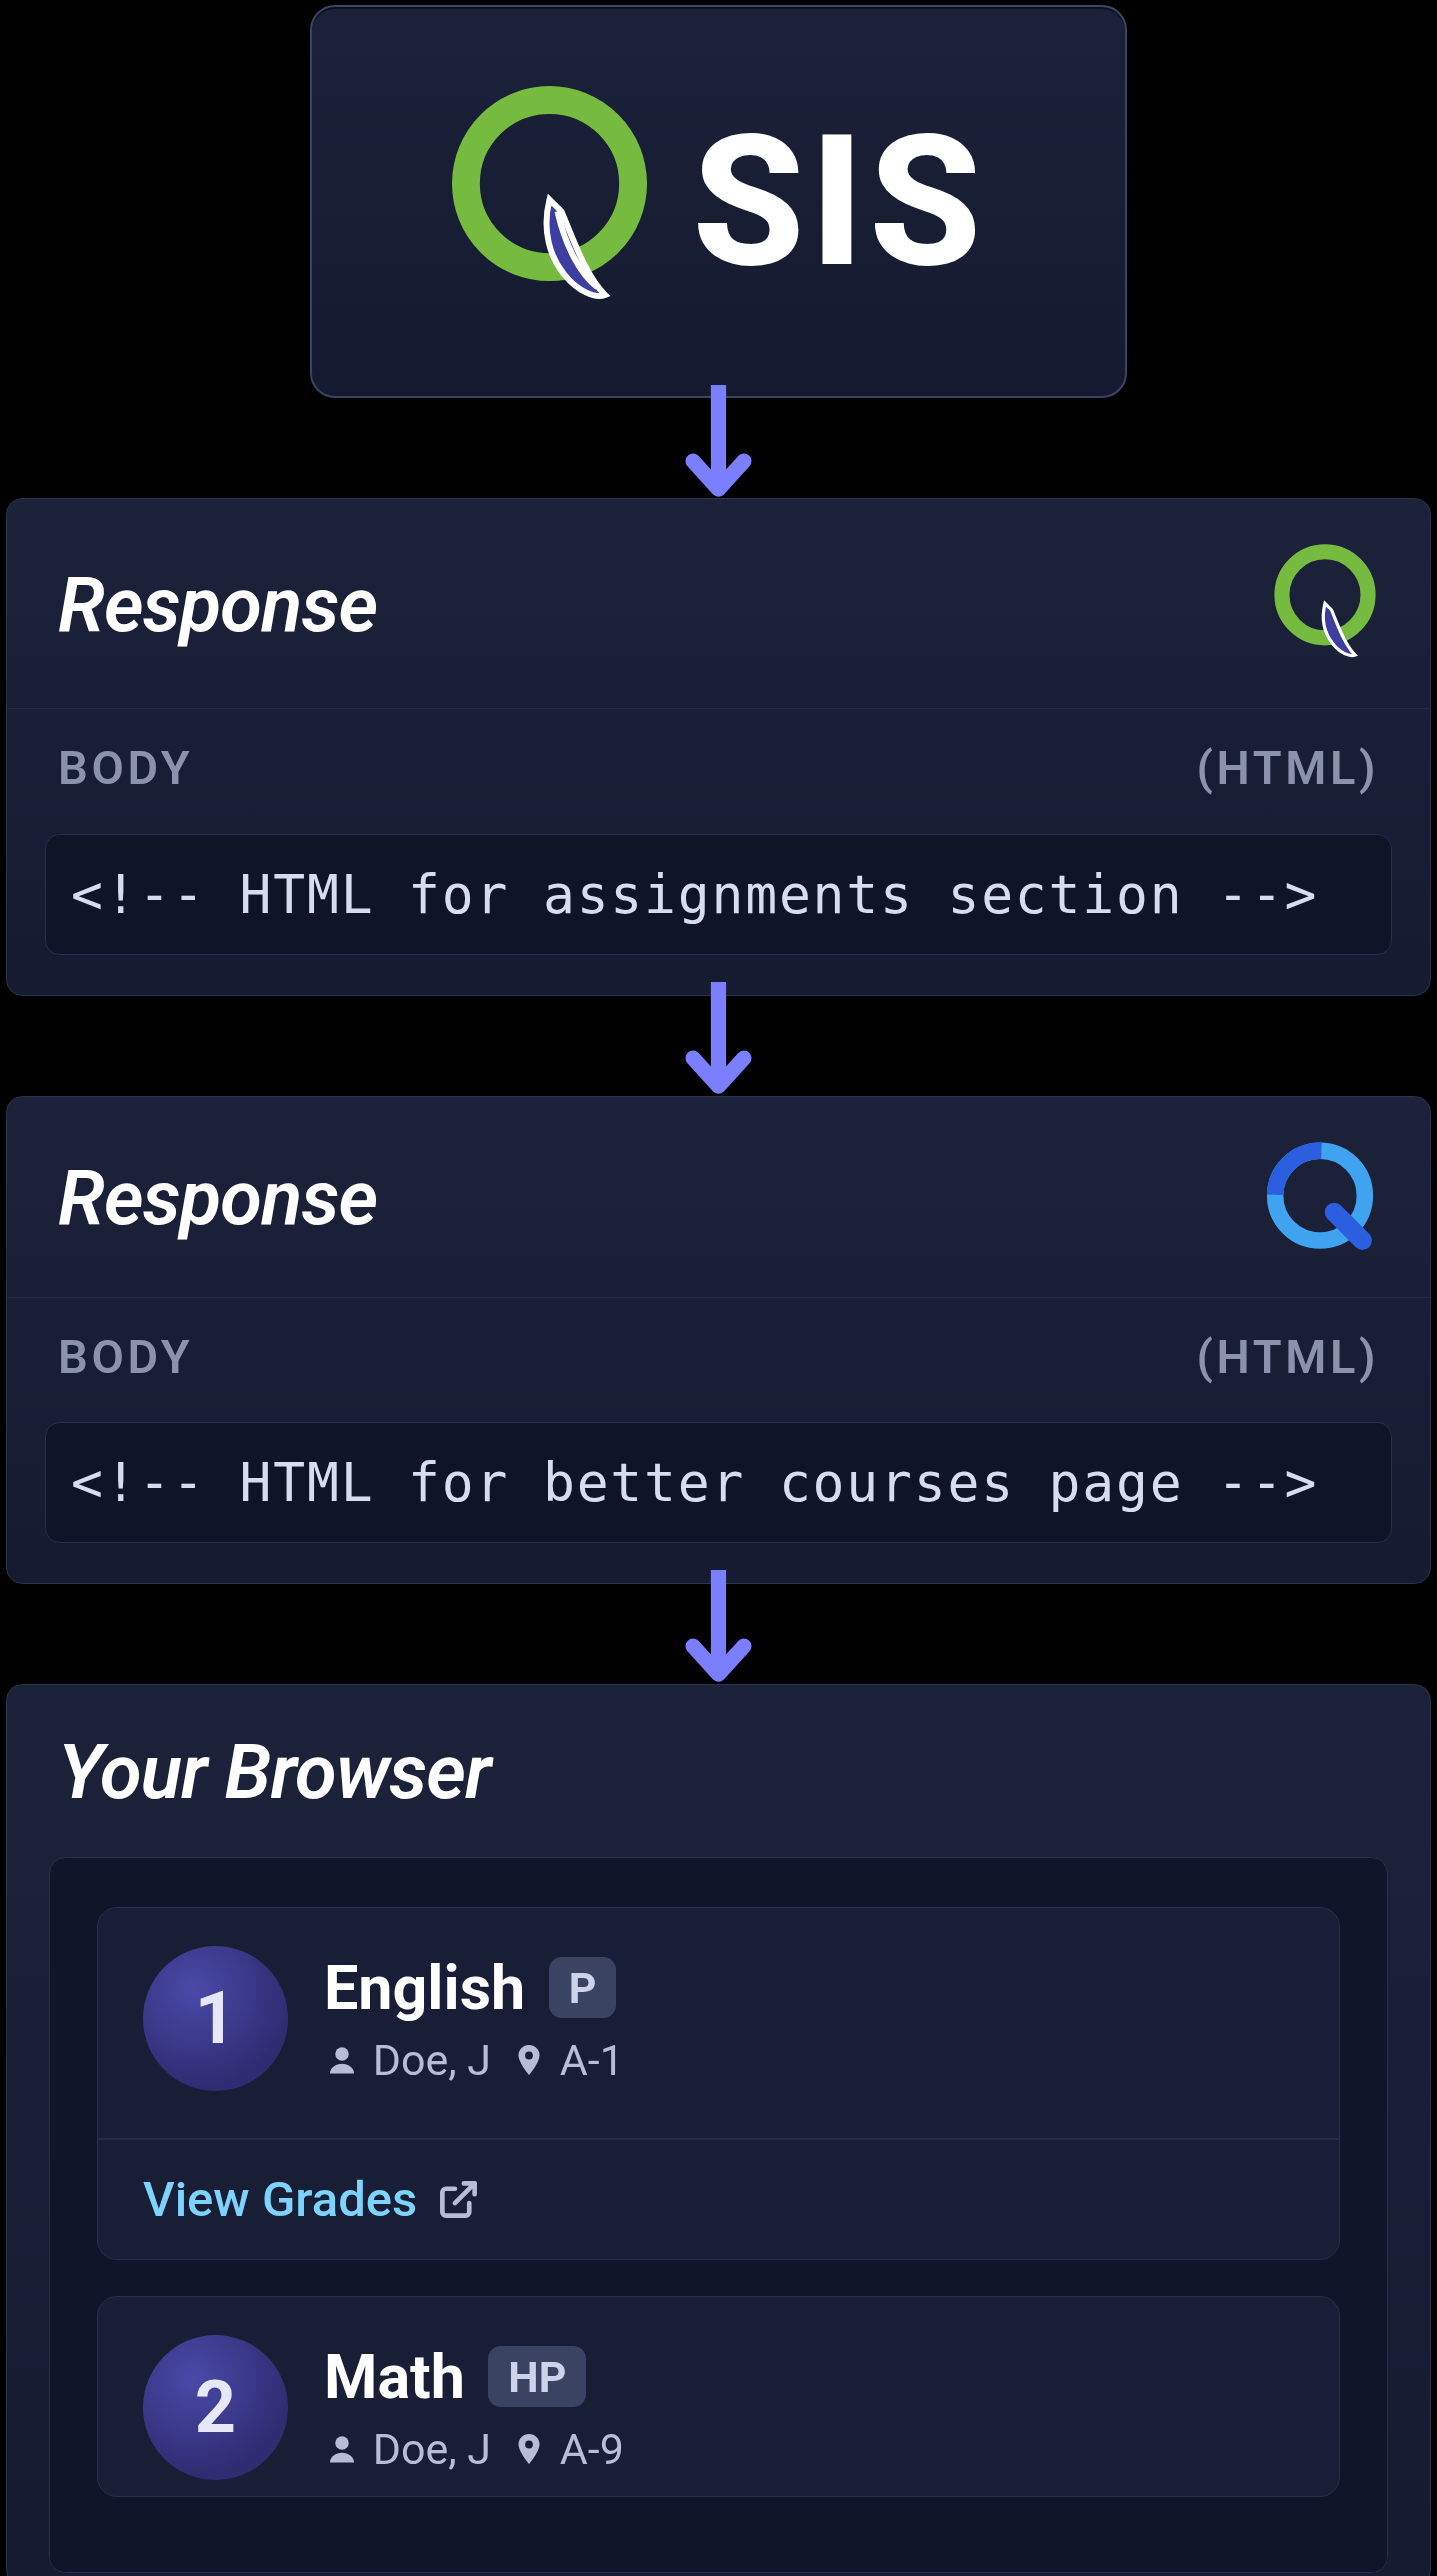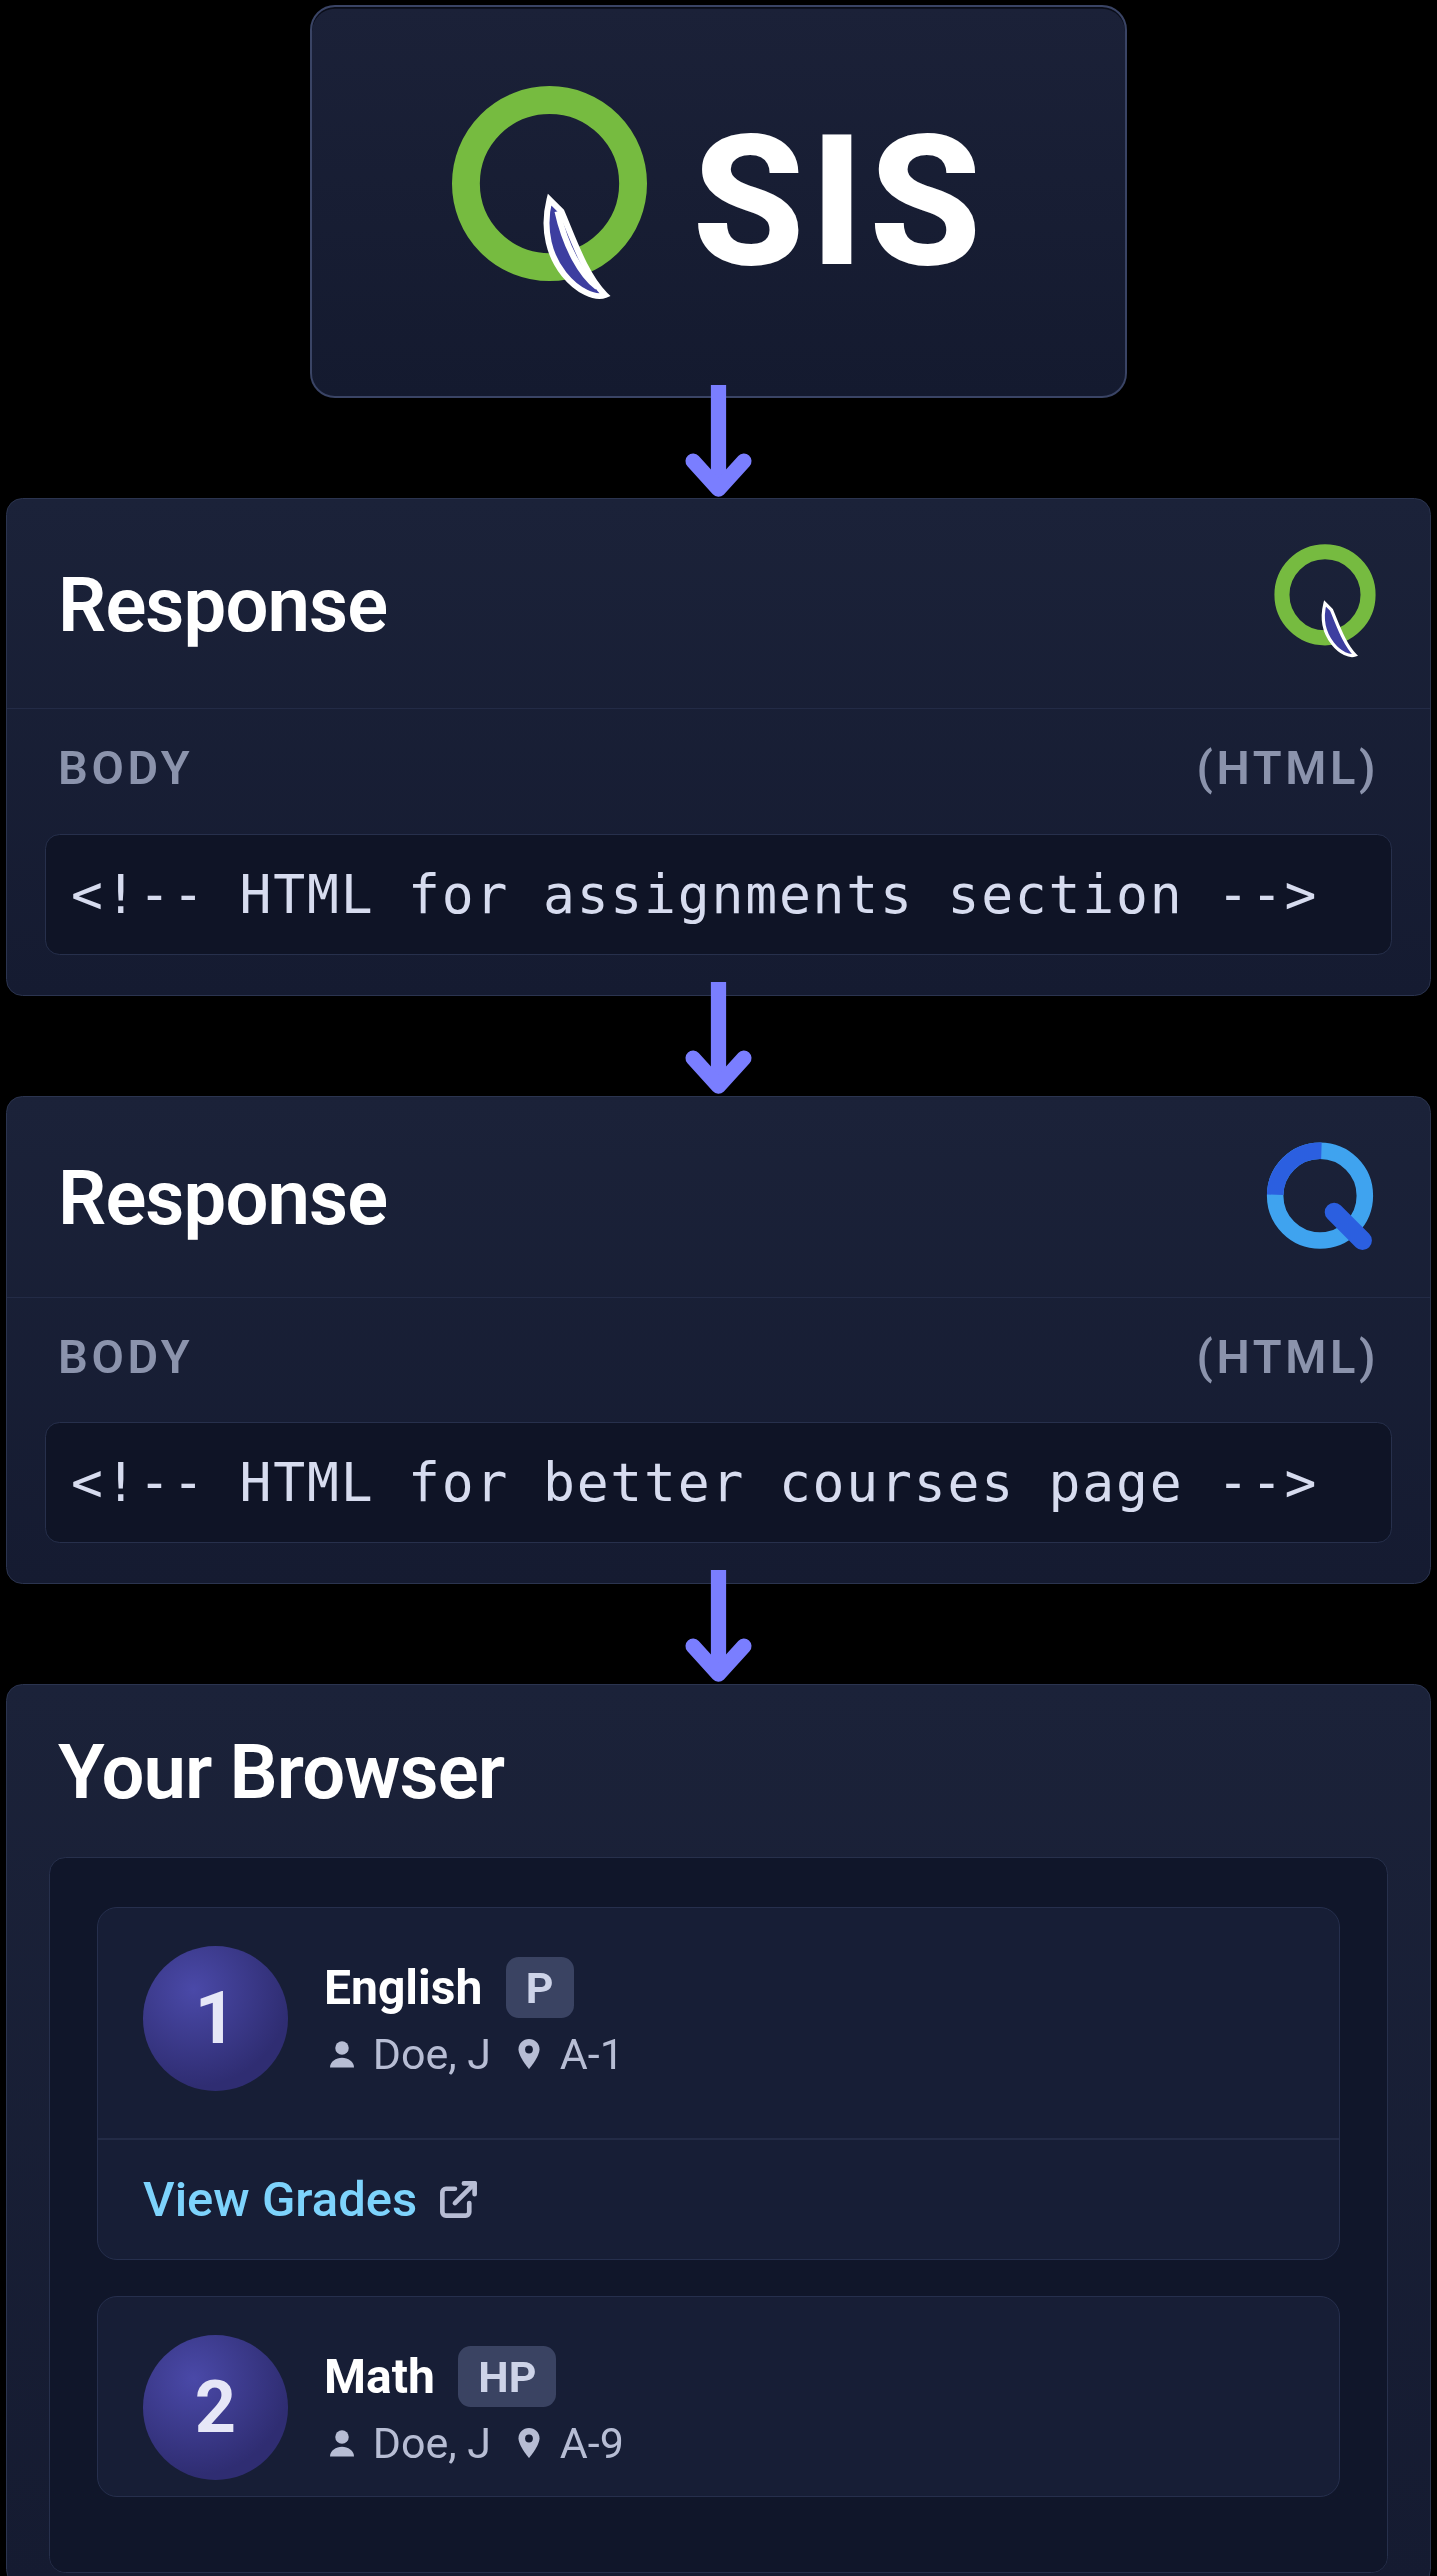--- a/index.html
+++ b/index.html
@@ -32,21 +32,21 @@
   .sis-word{font-size:181px;font-weight:800;letter-spacing:5.4px;color:#fff;}
 
   .arrow-wrap{height:118px;display:flex;align-items:center;justify-content:center;margin:-9px 0 -9px 0;}
 
   .panel{
     width:1423px;border:1.8px solid var(--border2);border-radius:16.3px;
     background:linear-gradient(#1b2239,#151b31);overflow:hidden;
   }
   .panel-head{
     display:flex;align-items:center;justify-content:space-between;
-    padding:42px 51px 40px 51px;border-bottom:1.8px solid #232b46;
+    padding:42px 51px 40px 51px;border-bottom:1.8px solid #232b46;font-style:italic;
   }
   .panel-title{font-size:76px;font-weight:650;letter-spacing:-0.9px;}
   .panel-sub{
     display:flex;align-items:center;justify-content:space-between;
     padding:31px 51px 22px 51px;
   }
   .sub-label{font-size:47px;font-weight:600;letter-spacing:3.6px;color:var(--muted);}
   .codebox{
     margin:16.3px 38px 40px 38px;background:#0f1426;border:1.8px solid #27304c;
     border-radius:14.5px;padding:29px 25px;
@@ -65,21 +65,21 @@
   }
   .course-top{display:flex;align-items:center;gap:36px;padding:38px 45px 16.3px 45px;}
   .period-ball{
     width:145px;height:145px;border-radius:50%;
     background:radial-gradient(circle at 35% 30%, #4a49a8, #2f2d72 70%);
     display:flex;align-items:center;justify-content:center;
     font-size:72px;font-weight:700;color:#e6e7f7;flex-shrink:0;
   }
   .course-meta{display:flex;flex-direction:column;gap:11px;}
   .course-title-row{display:flex;align-items:center;gap:23.5px;}
-  .course-title{font-size:48px;font-weight:700;}
+  .course-title{font-size:61px;font-weight:700;}
   .tag{background:#3a4362;border-radius:12.7px;padding:5.4px 20px;font-size:43px;font-weight:700;color:#cdd3e8;}
   .meta-row{display:flex;align-items:center;gap:20px;color:#b7bdd4;font-size:43px;}
   .meta-item{display:flex;align-items:center;gap:12.7px;}
   .divider{height:1.8px;background:#232b46;margin:31px 0 0 0;}
   .course-action{
     display:flex;align-items:center;gap:20px;padding:31px 45px 31px 45px;
     color:#7dd3fc;font-size:49px;font-weight:500;
   }
   .cutoff{position:relative;}
   .cutoff::after{

